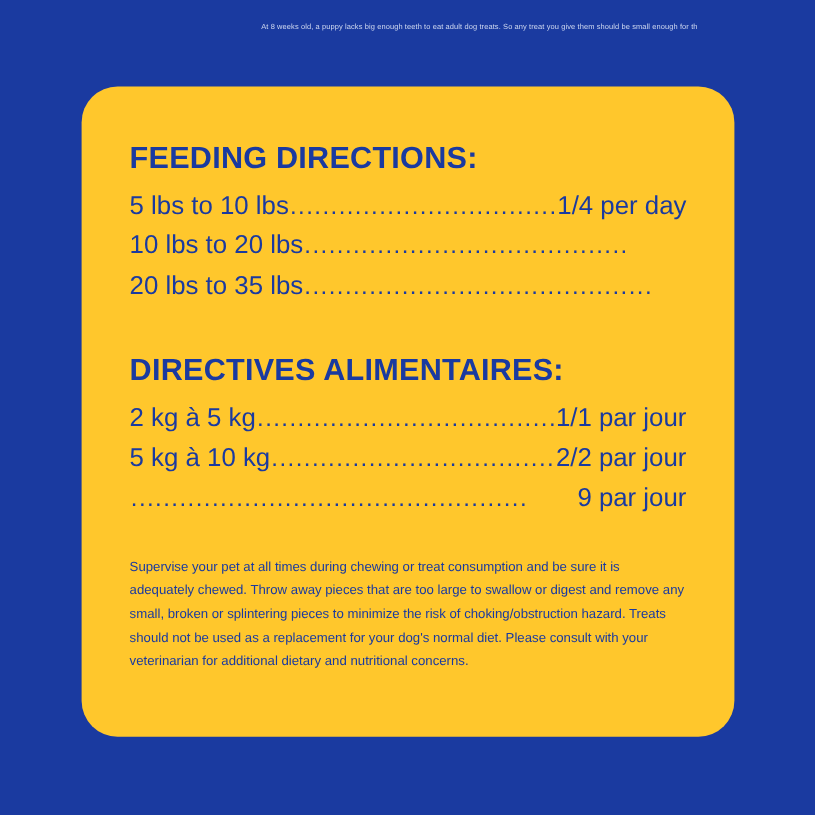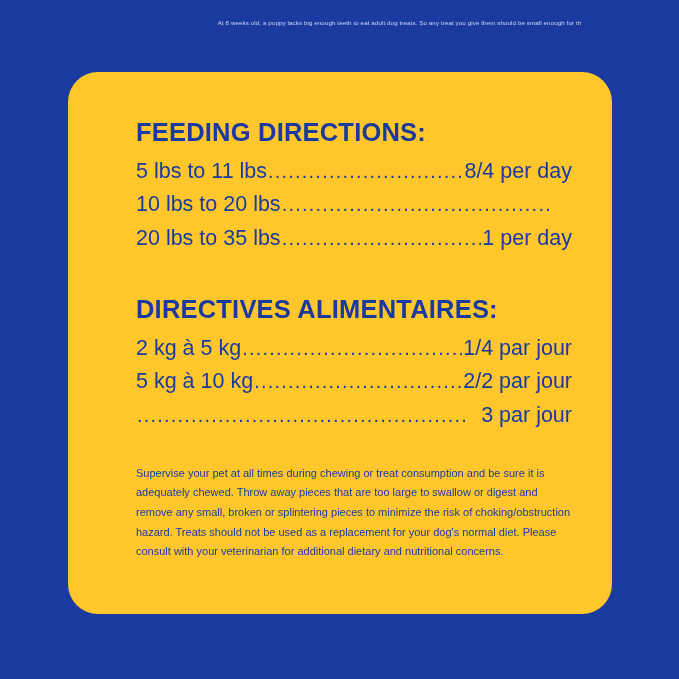--- a/index.html
+++ b/index.html
@@ -40,21 +40,21 @@
   }
   .card {
     position: absolute;
     left: 68px;
     top: 72px;
     width: 544px;
     height: 542px;
     background: #ffc72c;
     border-radius: 30px;
     box-sizing: border-box;
-    padding: 46px 40px 0 68px;
+    padding: 46px 40px 0 40px;
   }
   .section {
     margin-bottom: 10px;
   }
   .section-title {
     font-size: 25.5px;
     font-weight: bold;
     color: #1a3aa0;
     letter-spacing: 0.2px;
     margin: 0 0 8px 0;
@@ -106,57 +106,56 @@
   <div class="top-strip">
     <span class="top-strip-text">At 8 weeks old, a puppy lacks big enough teeth to eat adult dog treats. So any treat you give them should be small enough for th</span>
   </div>
 
   <div class="card">
 
     <div class="section">
       <h2 class="section-title">FEEDING DIRECTIONS:</h2>
 
       <div class="row">
-        <span class="label">5 lbs to 11 lbs</span>
+        <span class="label">5 lbs to 10 lbs</span>
         <span class="dots">...............................................</span>
-        <span class="value">8/4 per day</span>
+        <span class="value">1/4 per day</span>
       </div>
 
       <div class="row">
         <span class="label">10 lbs to 20 lbs</span>
         <span class="dots">........................................</span>
       </div>
 
       <div class="row">
         <span class="label">20 lbs to 35 lbs</span>
         <span class="dots">...........................................</span>
-        <span class="value">1 per day</span>
       </div>
     </div>
 
     <div class="gap"></div>
 
     <div class="section">
       <h2 class="section-title">DIRECTIVES ALIMENTAIRES:</h2>
 
       <div class="row">
         <span class="label">2 kg à 5 kg</span>
         <span class="dots">......................................................</span>
-        <span class="value">1/4 par jour</span>
+        <span class="value">1/1 par jour</span>
       </div>
 
       <div class="row">
         <span class="label">5 kg à 10 kg</span>
         <span class="dots">..............................................</span>
         <span class="value">2/2 par jour</span>
       </div>
 
       <div class="row">
         <span class="dots">.................................................</span>
-        <span class="value">3 par jour</span>
+        <span class="value">9 par jour</span>
       </div>
     </div>
 
     <div class="disclaimer">
       <p>Supervise your pet at all times during chewing or treat consumption and be sure it is adequately chewed. Throw away pieces that are too large to swallow or digest and remove any small, broken or splintering pieces to minimize the risk of choking/obstruction hazard.  Treats should not be used as a replacement for your dog's normal diet.  Please consult with your veterinarian for additional dietary and nutritional concerns.</p>
     </div>
 
   </div>
 </div>
 

